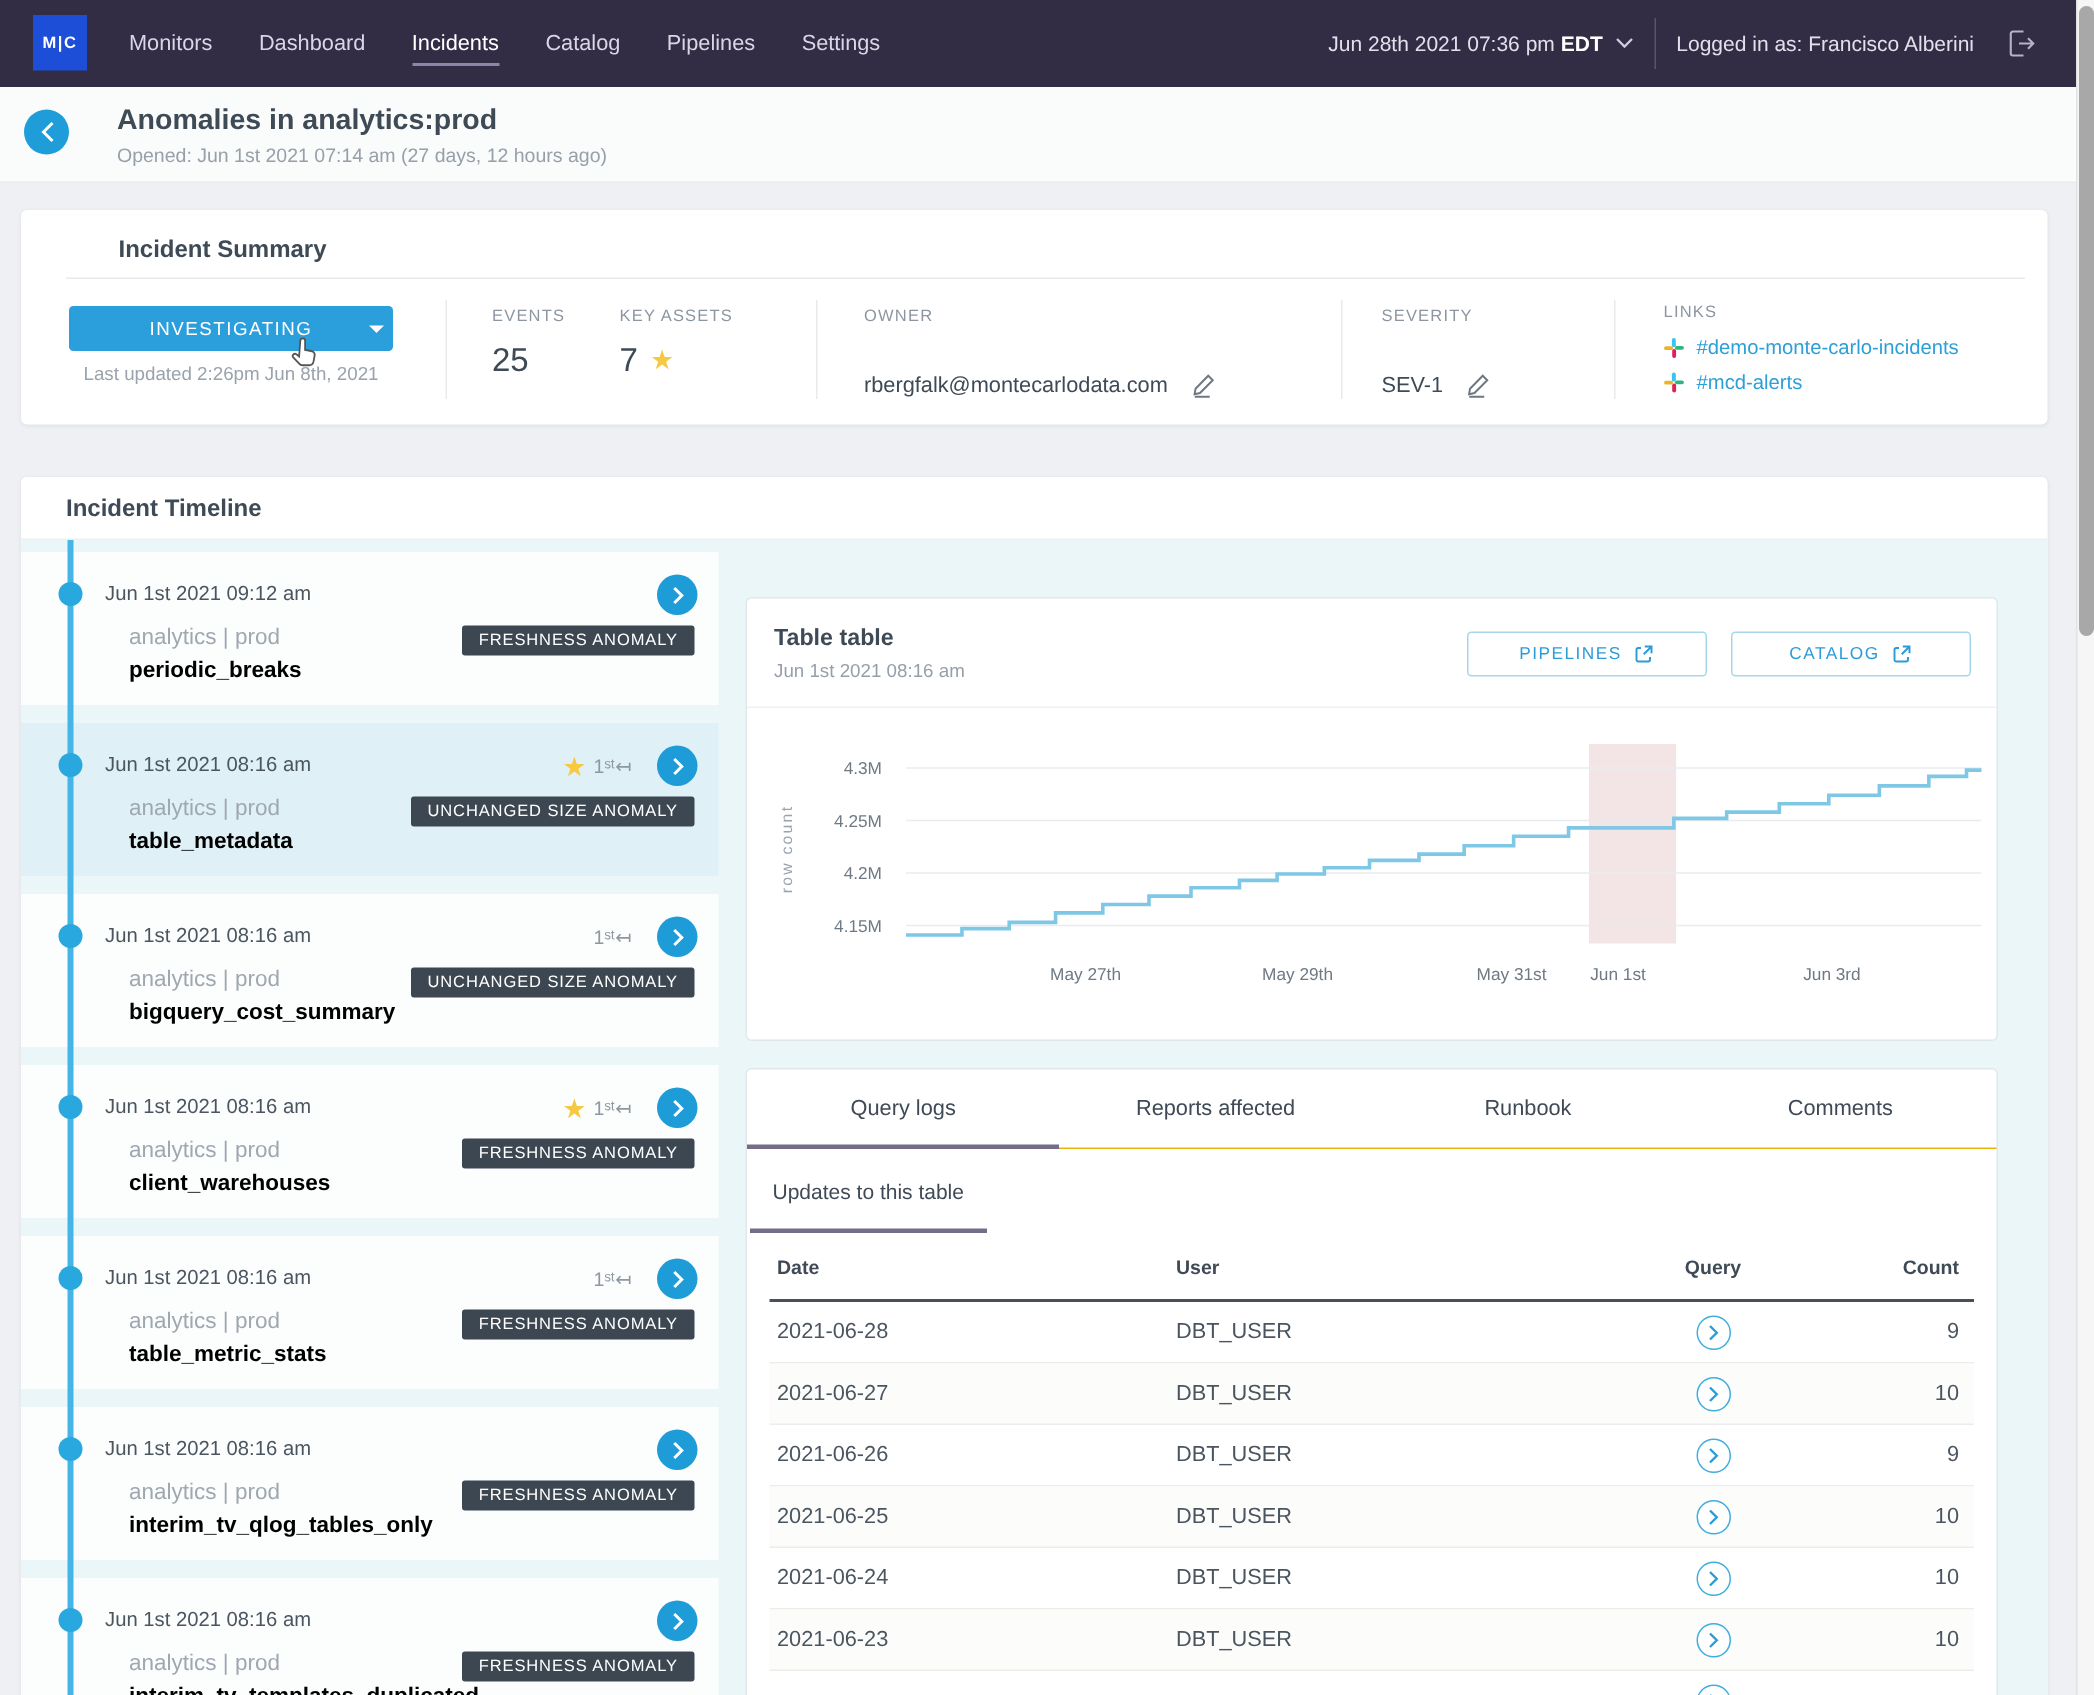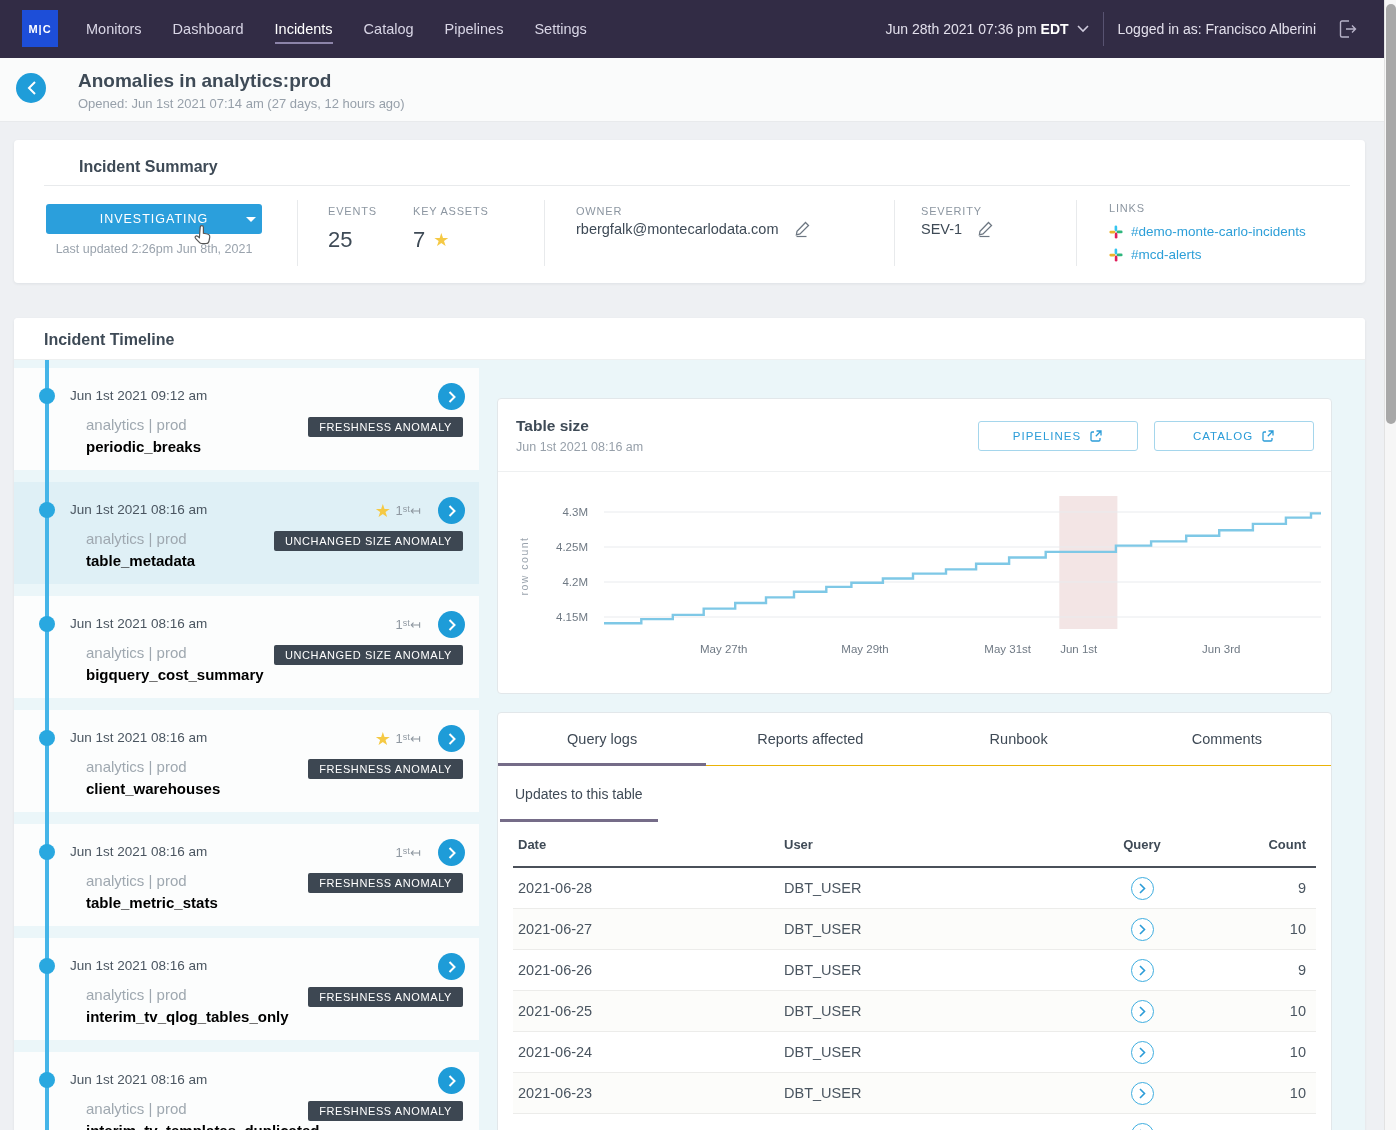--- a/index.html
+++ b/index.html
@@ -31,21 +31,21 @@
   .summary-card { position:absolute; left:14px; top:140px; width:1351px; height:143px; }
   .sc-title { position:absolute; left:30px; top:18px; font-size:16px; font-weight:bold; color:#3e4a56;margin-left:35px; }
   .sc-divider { position:absolute; left:30px; right:15px; top:45px; height:1px; background:#e8eaec; }
   .status-btn { position:absolute; left:32px; top:64px; width:216px; height:30px; background:#2b9fdc; border:none; border-radius:3px; color:#fff; font-family:inherit; font-size:12.5px; letter-spacing:1px; cursor:pointer; }
   .status-caret { position:absolute; right:14px; top:12px; width:0; height:0; border-left:5px solid transparent; border-right:5px solid transparent; border-top:5px solid #fff; }
   .last-updated { position:absolute; left:32px; top:102px; width:216px; text-align:center; font-size:12.5px; color:#9aa3ad; }
   .sc-vdiv { position:absolute; top:60px; height:66px; width:1px; background:#e8eaec; }
   .sc-label { font-size:11px; letter-spacing:.8px; color:#8c96a1; }
   .sc-value { font-size:22px; color:#3e4a56; margin-top:10px; display:flex; align-items:center; gap:8px; }
   .sc-block { position:absolute; top:65px; }
-  .sc-owner-value { font-size:14.5px; color:#3e4a56; margin-top:2px; display:flex; align-items:center; gap:14px; }
+  .sc-owner-value { font-size:14.5px; color:#3e4a56; margin-top:30px; display:flex; align-items:center; gap:14px; }
   .edit-icon { cursor:pointer; display:inline-flex; }
   .links-list { margin-top:10px; display:flex; flex-direction:column; gap:8px; }
   .slack-link { display:flex; align-items:center; gap:8px; color:#2d9fd8; font-size:13.5px; cursor:pointer; text-decoration:none; }
   .star { color:#f5c944; font-size:18px; }
 
   
   .timeline-card { position:absolute; left:14px; top:318px; width:1351px; height:830px; overflow:hidden; }
   .tc-header { position:absolute; left:0; top:0; right:0; height:42px; background:#fff; border-bottom:1px solid #eef0f0; }
   .tc-title { position:absolute; left:30px; top:13px; font-size:16px; font-weight:bold; color:#3e4a56; }
   .tc-body { position:absolute; left:0; top:42px; right:0; bottom:0; background:#ebf6f9; }
@@ -309,21 +309,21 @@
                 <path d="M1.5 1l5 5-5 5" fill="none" stroke="#fff" stroke-width="2"></path>
               </svg>
             </span>
           </div>
         </div>
       <div class="rail"></div>
 
       <div class="right-col">
 
         <div class="tablesize-card">
-          <div class="ts-title">Table size</div>
+          <div class="ts-title">Table table</div>
           <div class="ts-sub">Jun 1st 2021 08:16 am</div>
           <button class="ts-btn pipelines">
             <span>PIPELINES</span>
             <svg width="14" height="14" viewBox="0 0 14 14">
                 <path d="M5 3H3.2A1.2 1.2 0 0 0 2 4.2v6.6A1.2 1.2 0 0 0 3.2 12h6.6A1.2 1.2 0 0 0 11 10.8V9" fill="none" stroke="#2b9cd8" stroke-width="1.3"></path>
                 <path d="M7.5 2h4.5v4.5M11.7 2.3L6.8 7.2" fill="none" stroke="#2b9cd8" stroke-width="1.3"></path>
               </svg>
           </button>
           <button class="ts-btn catalog">
             <span>CATALOG</span>

